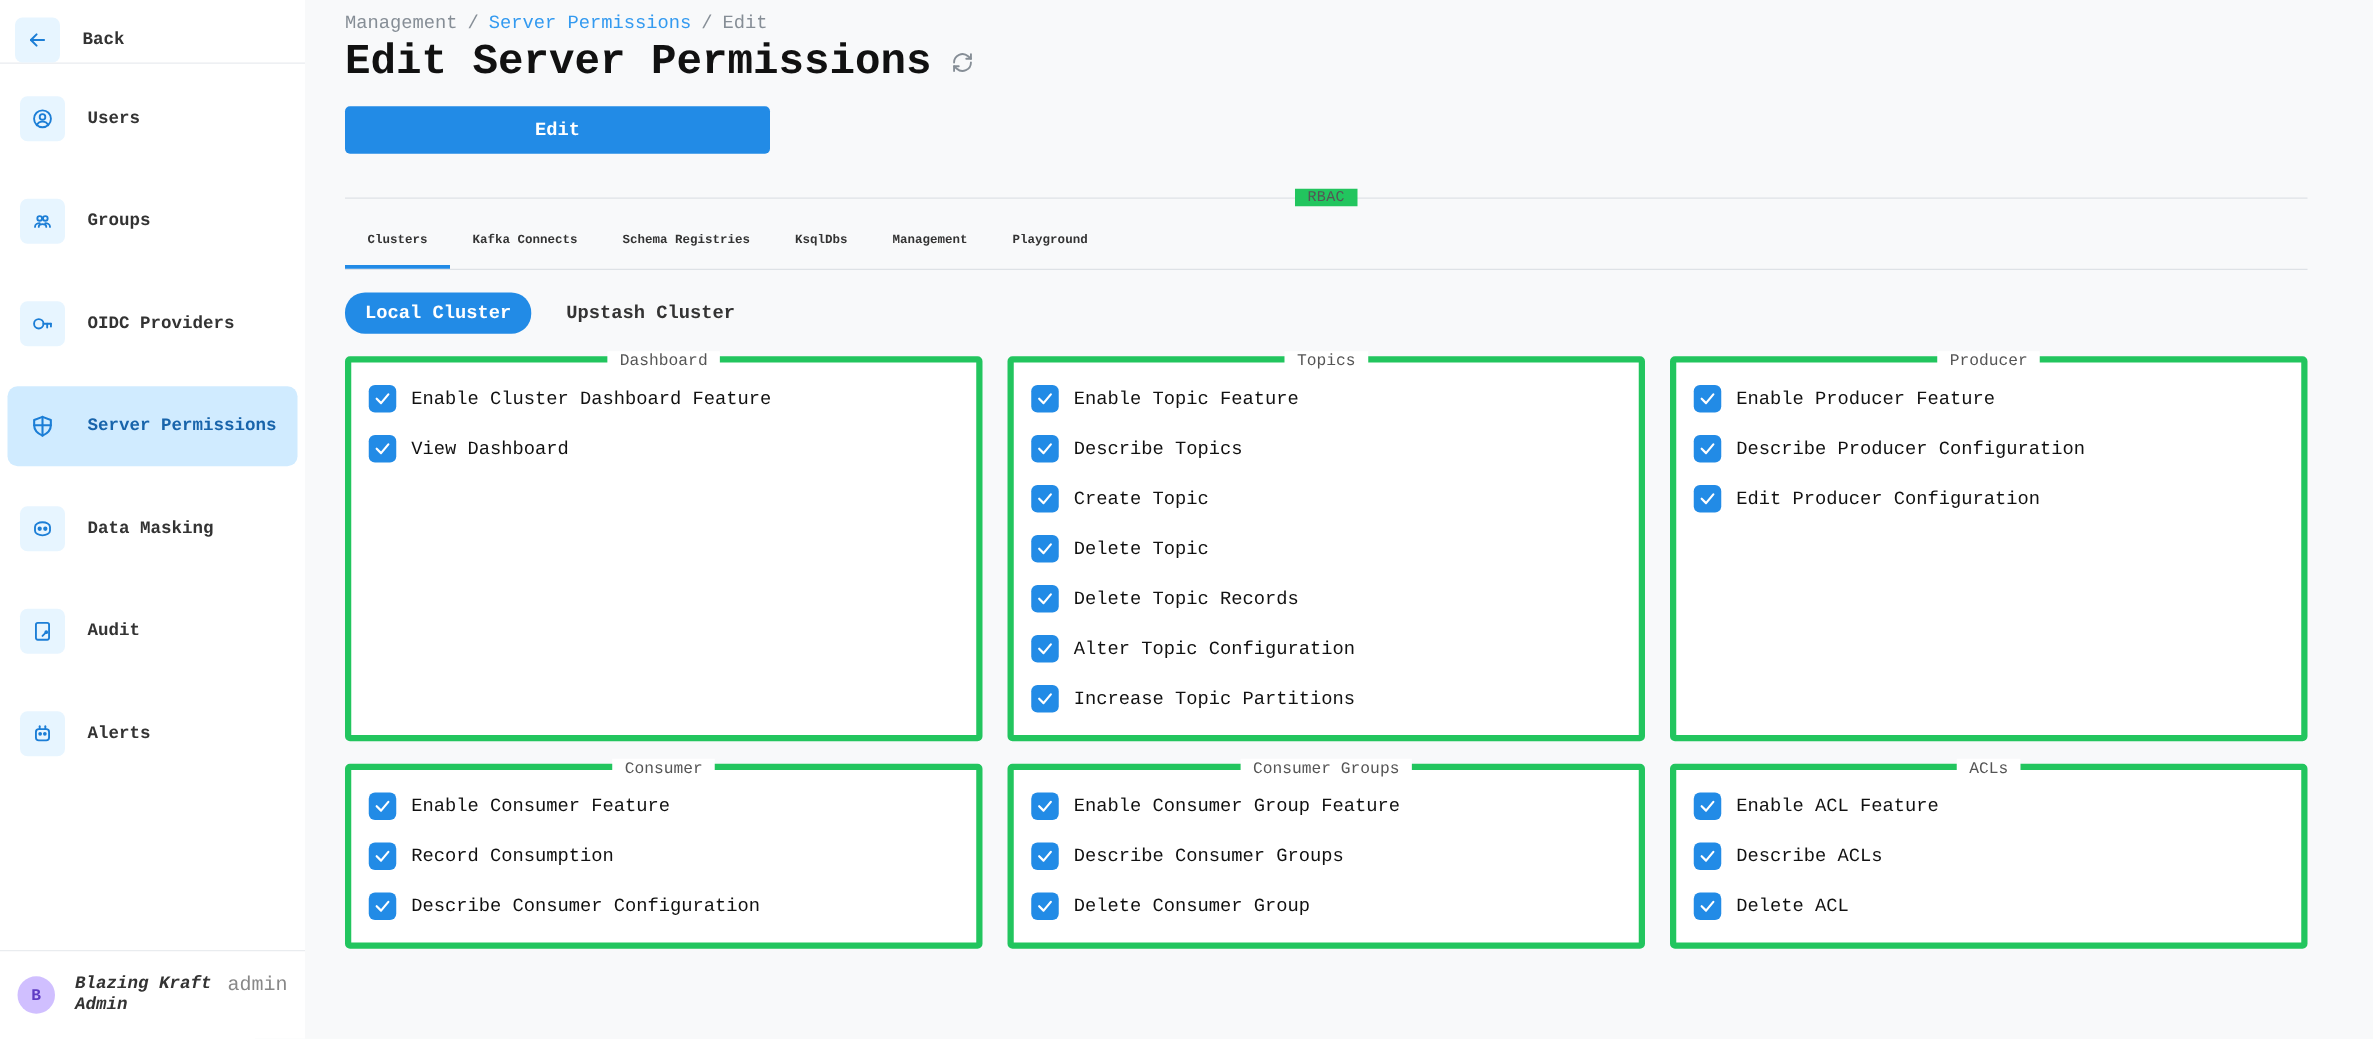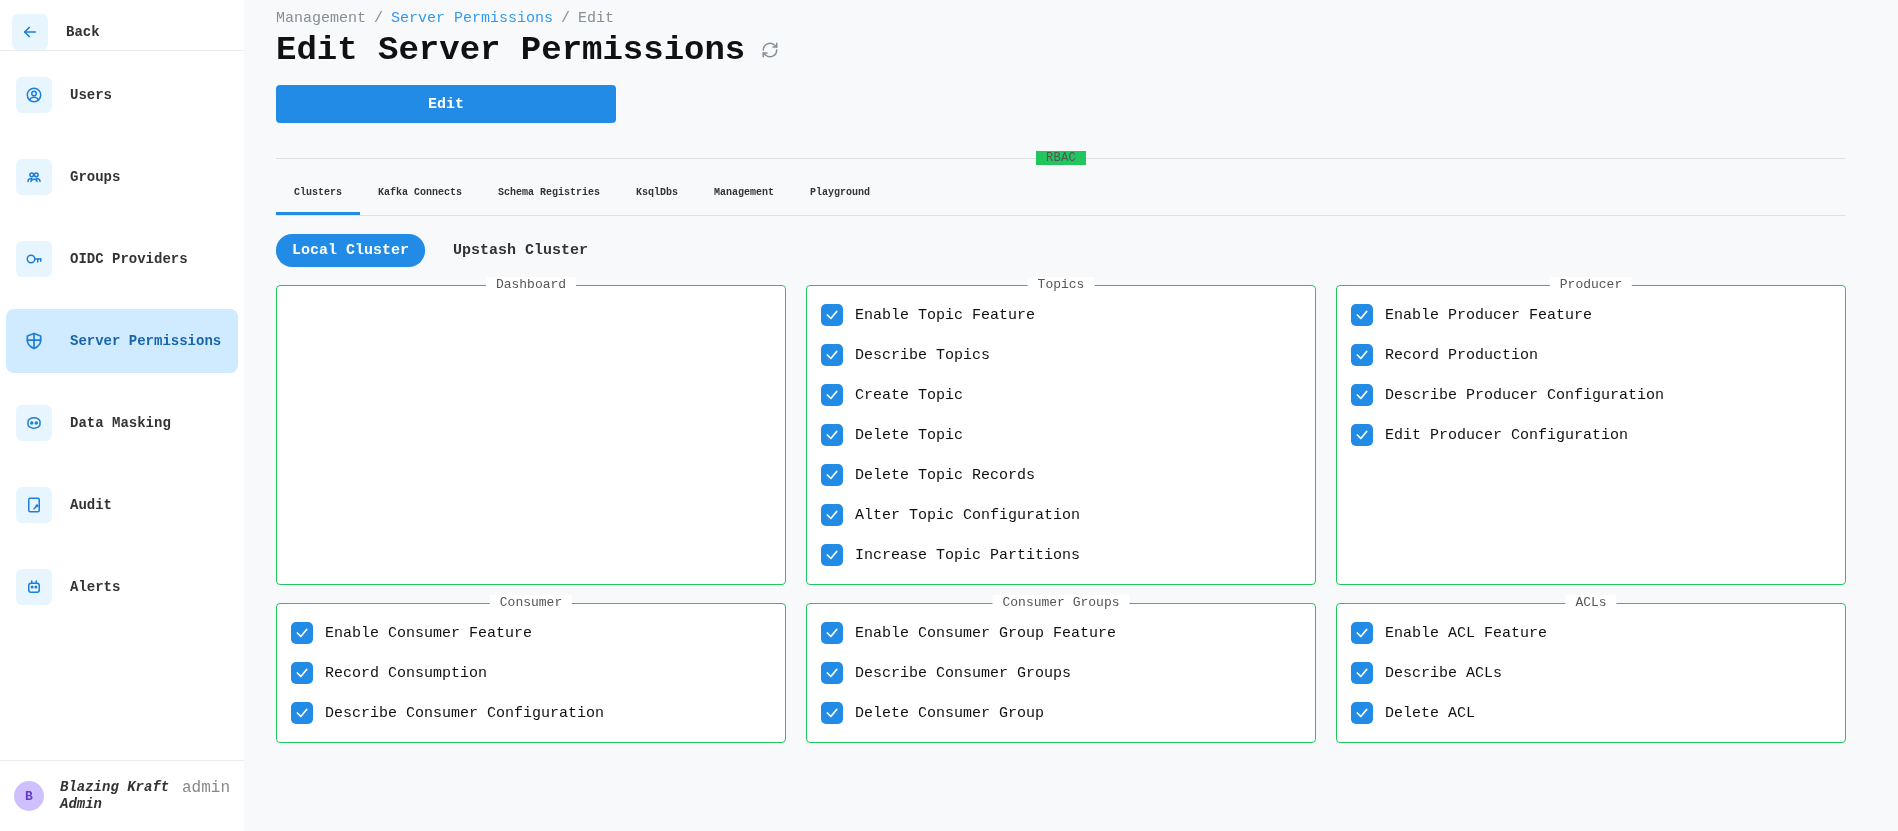--- a/index.html
+++ b/index.html
@@ -181,21 +181,21 @@
 
   .cards-row {
     display:grid;
     grid-template-columns: repeat(3, 1fr);
     gap:20px;
     margin-top:18px;
     align-items: stretch;
   }
   .card {
     background:#fff;
-    border:1px solid #22c55e;
+    border:5px solid #22c55e;
     border-radius:4px;
     position:relative;
     padding:18px 14px;
     min-height:60px;
   }
   .card-legend {
     position:absolute;
     top:-9px; left:50%;
     transform:translateX(-50%);
     background:#fff;
@@ -363,20 +363,38 @@
 
     <div class="subtabs">
       <div class="subtab active">Local Cluster</div>
       <div class="subtab">Upstash Cluster</div>
     </div>
 
     
     <div class="cards-row" id="cards-row-1">
         <div class="card">
           <div class="card-legend">Dashboard</div>
+          <div class="perm-list">
+            <div class="perm-item">
+              <span class="cbx">
+                <svg viewBox="0 0 24 24" fill="none" stroke="currentColor" stroke-width="3" stroke-linecap="round" stroke-linejoin="round">
+                  <polyline points="4 12 10 18 20 6"></polyline>
+                </svg>
+              </span>
+              <span class="perm-label">Enable Cluster Dashboard Feature</span>
+            </div>
+            <div class="perm-item">
+              <span class="cbx">
+                <svg viewBox="0 0 24 24" fill="none" stroke="currentColor" stroke-width="3" stroke-linecap="round" stroke-linejoin="round">
+                  <polyline points="4 12 10 18 20 6"></polyline>
+                </svg>
+              </span>
+              <span class="perm-label">View Dashboard</span>
+            </div>
+          </div>
         </div>
         <div class="card">
           <div class="card-legend">Topics</div>
           <div class="perm-list">
             <div class="perm-item">
               <span class="cbx">
                 <svg viewBox="0 0 24 24" fill="none" stroke="currentColor" stroke-width="3" stroke-linecap="round" stroke-linejoin="round">
                   <polyline points="4 12 10 18 20 6"></polyline>
                 </svg>
               </span>
@@ -442,28 +460,20 @@
                 </svg>
               </span>
               <span class="perm-label">Enable Producer Feature</span>
             </div>
             <div class="perm-item">
               <span class="cbx">
                 <svg viewBox="0 0 24 24" fill="none" stroke="currentColor" stroke-width="3" stroke-linecap="round" stroke-linejoin="round">
                   <polyline points="4 12 10 18 20 6"></polyline>
                 </svg>
               </span>
-              <span class="perm-label">Record Production</span>
-            </div>
-            <div class="perm-item">
-              <span class="cbx">
-                <svg viewBox="0 0 24 24" fill="none" stroke="currentColor" stroke-width="3" stroke-linecap="round" stroke-linejoin="round">
-                  <polyline points="4 12 10 18 20 6"></polyline>
-                </svg>
-              </span>
               <span class="perm-label">Describe Producer Configuration</span>
             </div>
             <div class="perm-item">
               <span class="cbx">
                 <svg viewBox="0 0 24 24" fill="none" stroke="currentColor" stroke-width="3" stroke-linecap="round" stroke-linejoin="round">
                   <polyline points="4 12 10 18 20 6"></polyline>
                 </svg>
               </span>
               <span class="perm-label">Edit Producer Configuration</span>
             </div>

